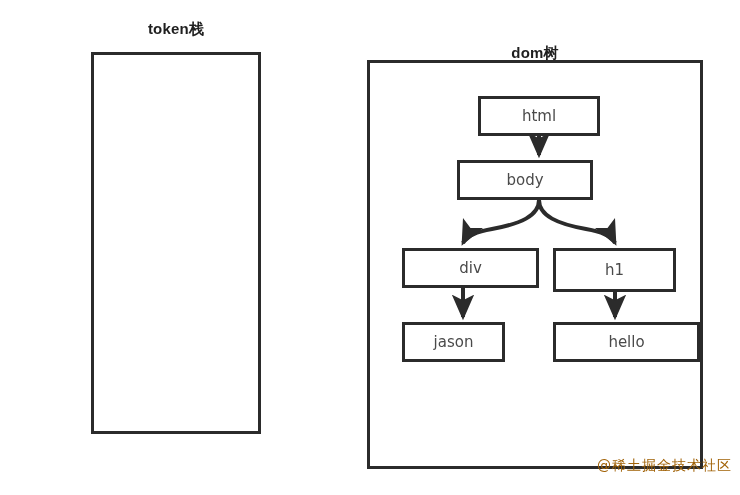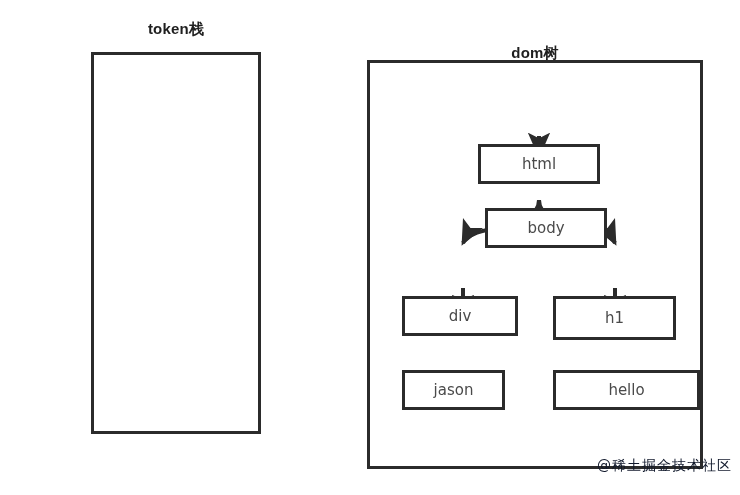--- a/index.html
+++ b/index.html
@@ -70,46 +70,45 @@
     background: #ffffff;
     border: 3px solid #2b2b2b;
     box-sizing: border-box;
     display: flex;
     align-items: center;
     justify-content: center;
     font-size: 15px;
     color: #4a4a4a;
     font-family: "DejaVu Sans", "Liberation Sans", sans-serif;
     z-index: 3;
-    margin-top: 48px;
   }
   #node-html { left: 478px; top: 96px;  width: 122px; height: 40px; }
-  #node-body { left: 485px; top: 160px; width: 122px; height: 40px; }
-  #node-div  { left: 402px; top: 248px; width: 116px; height: 40px; }
+  #node-body { left: 457px; top: 160px; width: 136px; height: 40px; }
+  #node-div  { left: 402px; top: 248px; width: 137px; height: 40px; }
   #node-h1   { left: 553px; top: 248px; width: 123px; height: 44px; }
   #node-jason{ left: 402px; top: 322px; width: 103px; height: 40px; }
   #node-hello{ left: 553px; top: 322px; width: 147px; height: 40px; }
 
   
   #connectors {
     position: absolute;
     left: 0; top: 0;
     width: 740px;
     height: 495px;
     z-index: 2;
     pointer-events: none;
   }
 
   
   #watermark {
     position: absolute;
     right: 8px;
     bottom: 20px;
     font-size: 14px;
-    color: #0f172a;
+    color: #a16207;
     font-family: "DejaVu Sans", "Liberation Sans", sans-serif;
     white-space: nowrap;
     z-index: 5;
     letter-spacing: 1px;
   }
 </style>
 </head>
 <body>
 
 <div id="stage">

